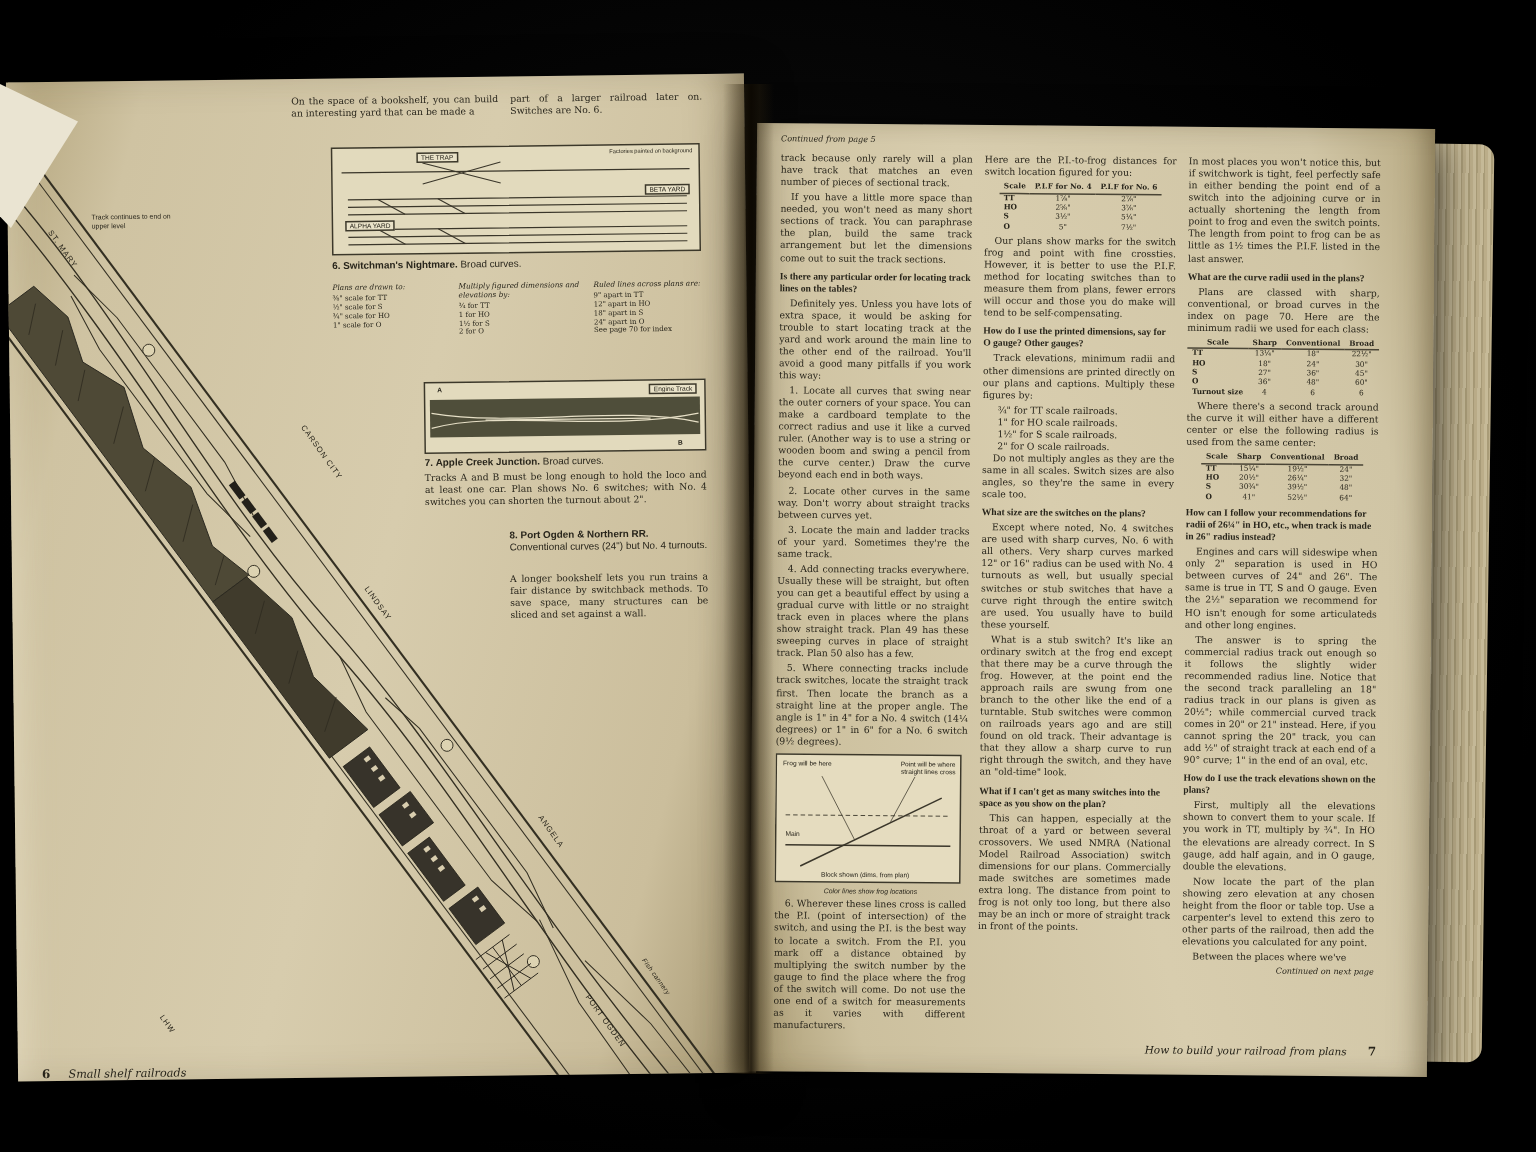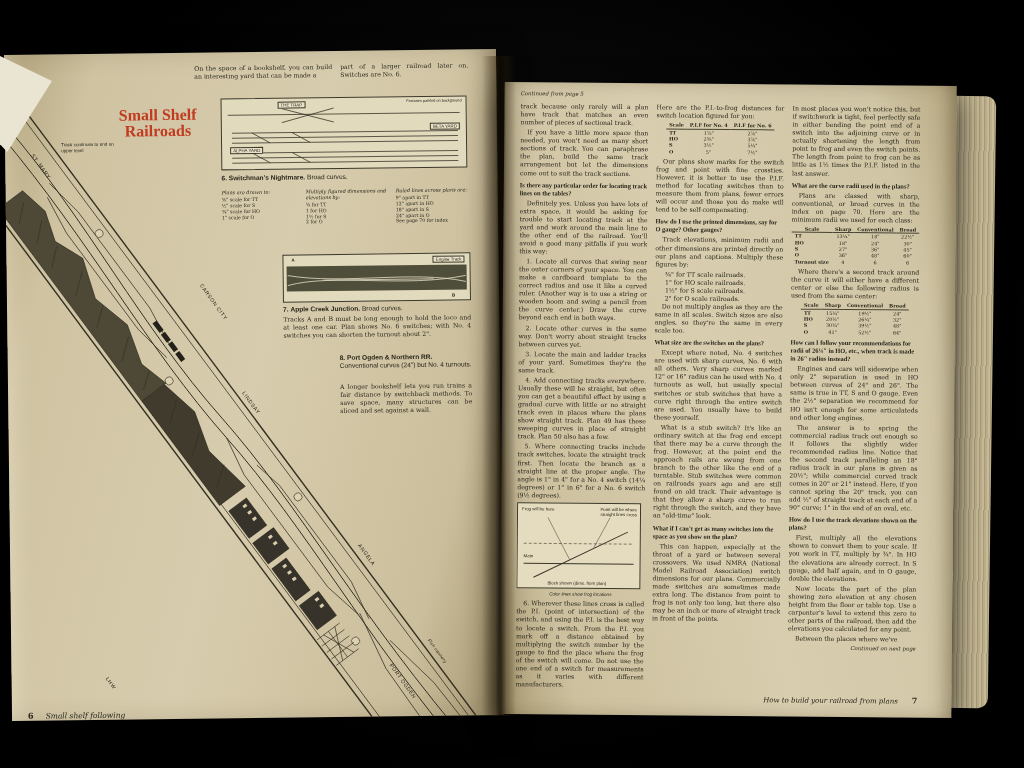--- a/index.html
+++ b/index.html
@@ -119,24 +119,20 @@
     <span class="map-label" style="left:98px;top:622px;">LHW</span>
     <span class="map-label" style="left:420px;top:588px;font-size:4.4px;font-style:italic;letter-spacing:.3px;">Fish cannery</span>
 
     <div class="abs" style="left:190px;top:12px;width:138px;z-index:2;">
       <p class="p noind">On the space of a bookshelf, you can build an interesting yard that can be made a</p>
     </div>
     <div class="abs" style="left:336px;top:12px;width:128px;z-index:2;">
       <p class="p noind">part of a larger railroad later on. Switches are No. 6.</p>
     </div>
 
-    <div class="abs heading" style="left:106px;top:54px;width:94px;z-index:2;">
-      <div>Small Shelf</div>
-      <div>Railroads</div>
-    </div>
 
     <div class="abs tiny" style="left:56px;top:88px;width:62px;z-index:2;">Track continues to end on upper level</div>
 
     <div class="diagram" style="left:216px;top:46px;width:246px;height:72px;">
       <svg width="244" height="70" viewBox="0 0 244 70" style="position:absolute;left:0;top:0;">
         <g stroke="#3a362a" fill="none" stroke-width=".8">
           <path d="M6,16 H238"></path>
           <path d="M60,10 L112,24 M112,10 L60,24"></path>
           <path d="M10,34 H236 M10,39 H236 M10,44 H236"></path>
           <path d="M10,54 H236 M10,59 H236 M10,64 H236"></path>
@@ -207,21 +203,21 @@
       <b>8.</b>
       <b>Port Ogden &amp; Northern RR.</b>
       <span>Conventional curves (24") but No. 4 turnouts.</span>
     </div>
     <div class="abs" style="left:332px;top:332px;width:132px;z-index:2;">
       <p class="p noind">A longer bookshelf lets you run trains a fair distance by switchback methods. To save space, many structures can be sliced and set against a wall.</p>
     </div>
 
     <div class="footer-l" style="z-index:2;">
       <span class="num">6</span>
-      <span class="ttl">Small shelf following</span>
+      <span class="ttl">Small shelf railroads</span>
     </div>
   </div>
 
   <div id="spine"></div>
 
   <div id="right-page" class="page">
 
     <div class="abs cont" style="left:16px;top:8px;">Continued from page 5</div>
 
     <div class="col" style="left:16px;width:128px;">

